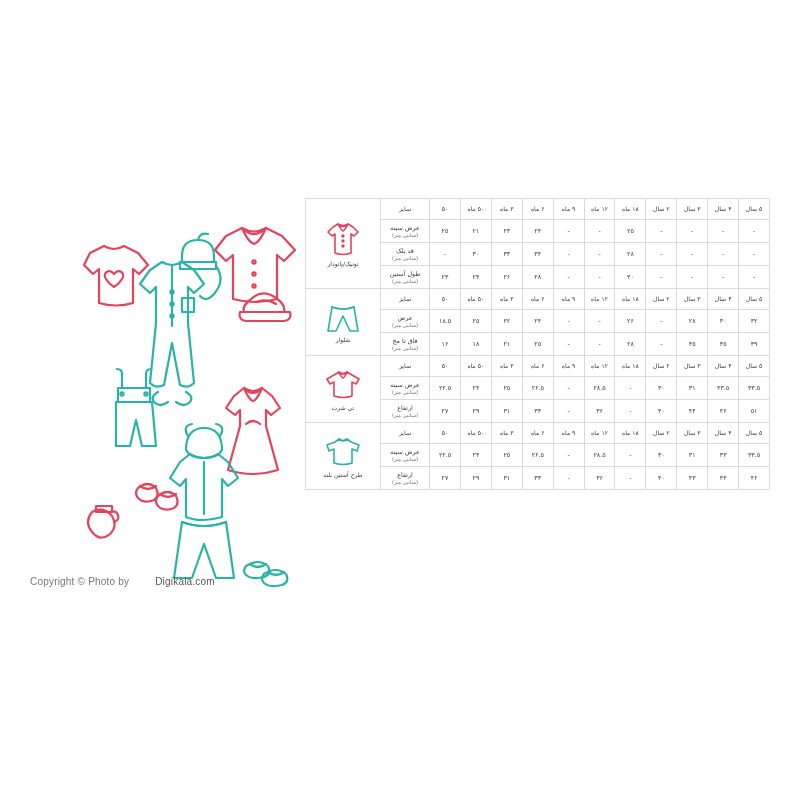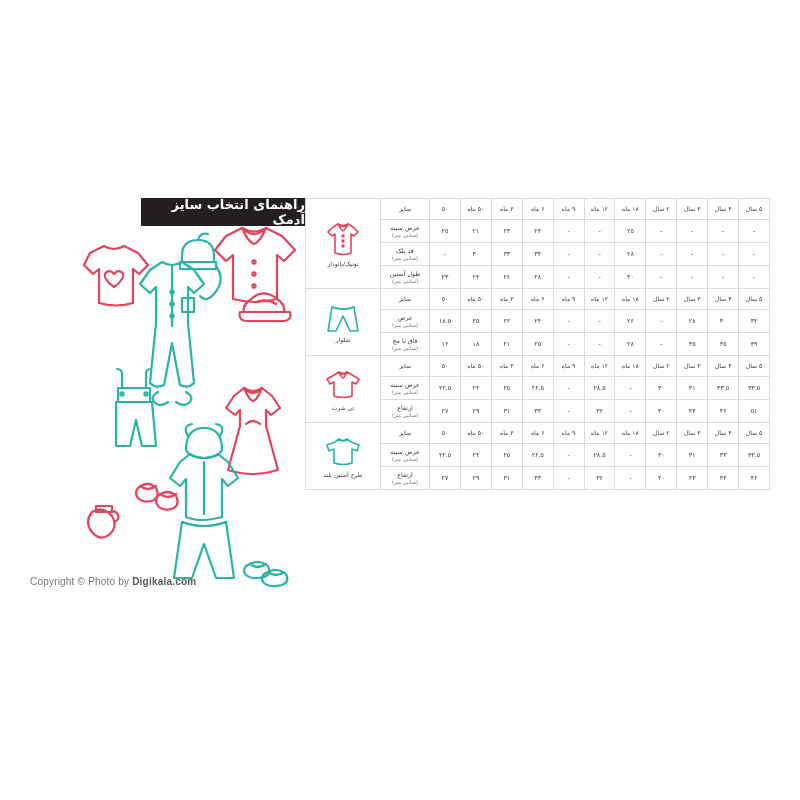--- a/index.html
+++ b/index.html
@@ -37,21 +37,21 @@
   
   .copyright{
     position:absolute;
     left:30px;top:576px;
     font-size:10px;
     color:#77777a;
     direction:ltr;
     font-family:"Liberation Sans",sans-serif;
     letter-spacing:.2px;
   }
-  .copyright b{font-weight:bold;color:#58585b;}
+  .copyright b{font-weight:normal;color:#58585b;margin-left:23px;}
   
   .table-wrap{
     position:absolute;
     left:305px;top:198px;
     width:465px;
   }
   table.sizes{
     border-collapse:collapse;
     width:465px;
     direction:rtl;
@@ -94,21 +94,20 @@
     color:#3b3b3d;
     height:20px;
   }
   .sep td{border-top:1px solid #c9cacb;}
 </style>
 </head>
 <body>
 
 <div class="page">
 
-  <div class="title-badge">راهنمای انتخاب سایز آدمک</div>
 
   <div class="illus">
     <svg width="275" height="395" viewBox="0 0 275 395" xmlns="http://www.w3.org/2000/svg">
       <g fill="none" stroke-width="2.2" stroke-linecap="round" stroke-linejoin="round">
 
         <g stroke="#e2445c">
           <path d="M60 53 l14 -7 q10 6 20 0 l14 7 l10 12 l-9 9 l-6 -5 v34 q-17 5 -34 0 v-34 l-6 5 l-9 -9 z"></path>
           <path d="M84 74 c-5 -6 -12 -1 -8 5 c3 5 8 8 8 8 c0 0 5 -3 8 -8 c4 -6 -3 -11 -8 -5 z" stroke="#e2445c"></path>
         </g>
 

